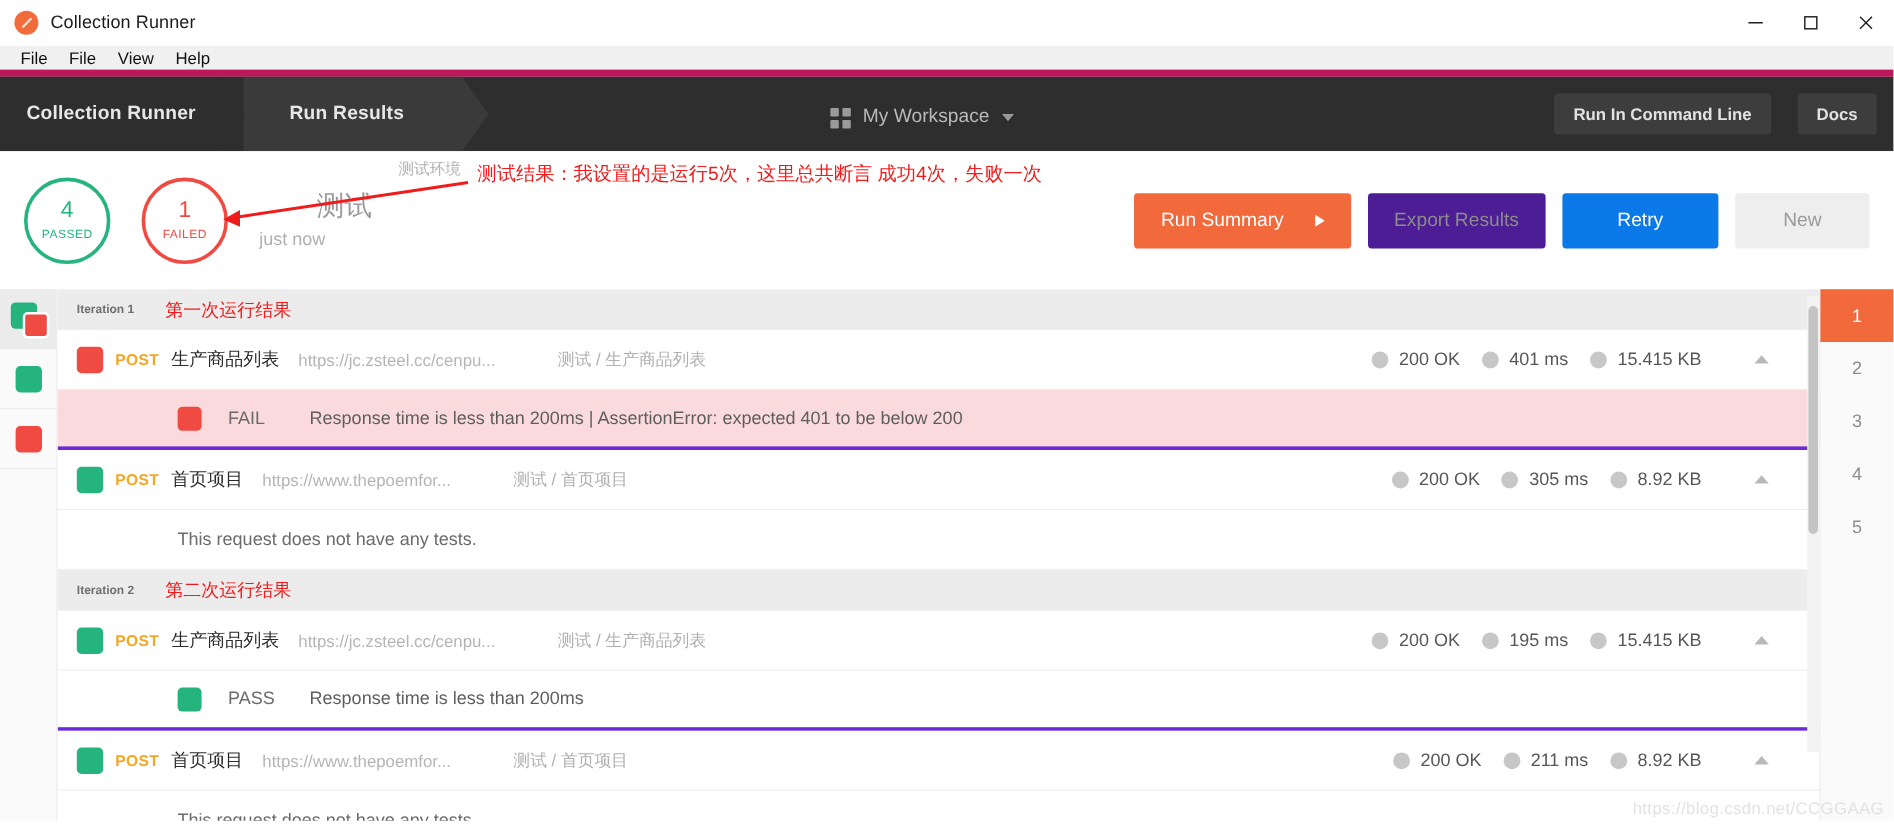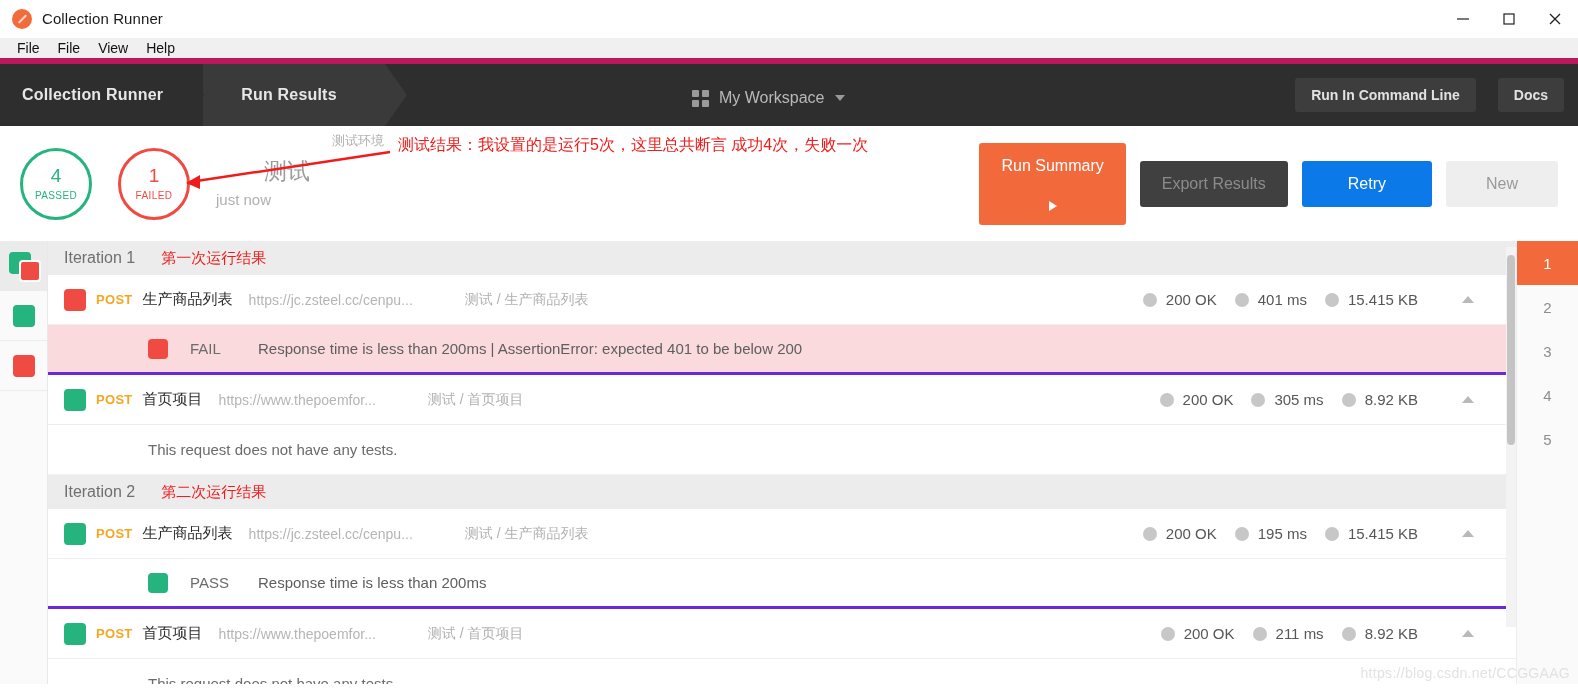--- a/index.html
+++ b/index.html
@@ -114,31 +114,31 @@
   .run-name { font-size: 23px; color: #9b9b9b; line-height: 1.1; margin-left: 48px; }
   .run-time { font-size: 15px; color: #b0b0b0; margin-top: 6px; }
   .run-env { font-size: 13px; color: #b0b0b0; margin-left: 22px; align-self: flex-start; margin-top: 6px;}
 
   .summary-actions {
     margin-left: auto; display: flex; align-items: center; gap: 14px;
     padding-right: 20px;
   }
   .btn {
     border: none; border-radius: 3px; font-size: 16px; cursor: pointer;
-    padding: 14px 22px; white-space: nowrap; flex-direction: column;
+    padding: 14px 22px; white-space: nowrap;
   }
   .btn-run-summary {
     background: #f2693c; color: #fff; display: flex; align-items: center;
     gap: 26px; font-weight: normal;
   }
   .btn-run-summary .tri {
     width: 0; height: 0; border-top: 5px solid transparent;
     border-bottom: 5px solid transparent; border-left: 8px solid #fff;
   }
-  .btn-export { background: #404040; color: #8b8b8b; }
+  .btn-export { background: #4c1d95; color: #8b8b8b; }
   .btn-retry { background: #0b7ae8; color: #fff; padding-left: 46px; padding-right: 46px;}
   .btn-new { background: #eeeeee; color: #9a9a9a; padding-left: 40px; padding-right: 40px;}
 
   
   .body-area { display: flex; height: 443px; position: relative; }
 
   .icon-rail {
     width: 48px; flex: none; background: #fafafa; border-right: 1px solid #e8e8e8;
   }
   .rail-cell {
@@ -154,21 +154,21 @@
   .dual .sq.red { position: absolute; left: 10px; top: 8px; border: 2px solid #fff; }
 
   .results {
     flex: 1; overflow: hidden; position: relative; background: #fff;
   }
 
   .iter-head {
     height: 34px; background: #ececec; display: flex; align-items: center;
     padding-left: 16px; gap: 26px;
   }
-  .iter-label { font-size: 16px; color: #6f6f6f; }
+  .iter-label { font-size: 10px; color: #6f6f6f; font-weight: bold; }
   .annot { color: #f01b1b; font-size: 15px; }
 
   .req-row {
     height: 50px; display: flex; align-items: center; padding: 0 0 0 16px;
     border-bottom: 1px solid #eeeeee; background: #fff;
   }
   .req-left { display: flex; align-items: center; gap: 10px; }
   .req-method {
     font-size: 13px; font-weight: bold; color: #f5a623; letter-spacing: .3px;
   }

